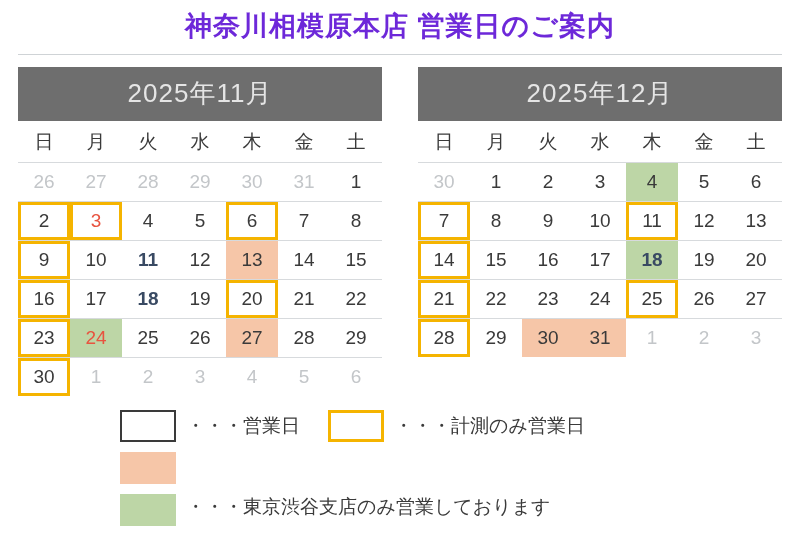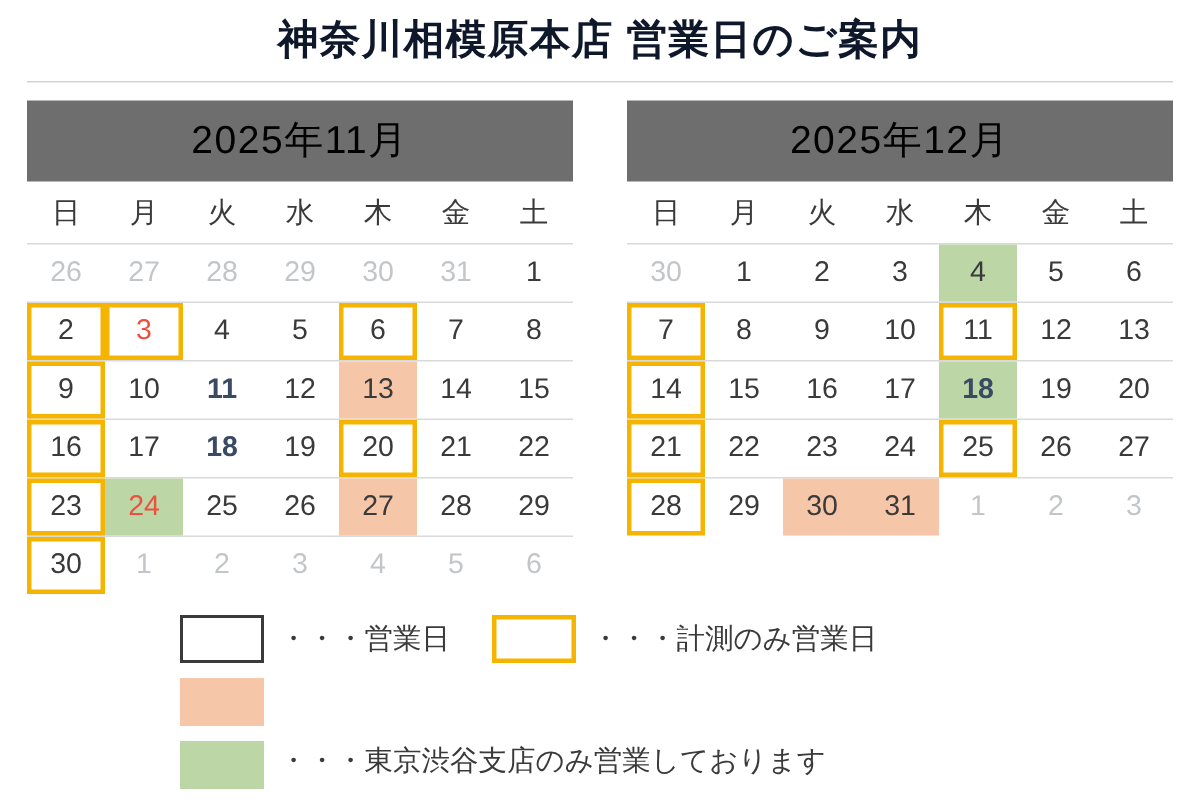--- a/index.html
+++ b/index.html
@@ -17,21 +17,21 @@
   .page {
     position: relative;
     width: 800px;
     height: 535px;
     box-sizing: border-box;
   }
   .title {
     text-align: center;
     font-size: 27px;
     font-weight: bold;
-    color: #0f172a;
+    color: #6d28d9;
     letter-spacing: 1px;
     padding-top: 8px;
     height: 44px;
     line-height: 36px;
   }
   .title-rule {
     border: none;
     border-top: 1px solid #cfd3d6;
     margin: 2px 18px 0 18px;
   }
@@ -39,21 +39,21 @@
     display: flex;
     justify-content: space-between;
     padding: 12px 18px 0 18px;
     box-sizing: border-box;
   }
   .cal {
     width: 364px;
   }
   .cal-head {
     background: #6e6e6e;
-    color: #000000;
+    color: #e5e5e5;
     text-align: center;
     font-size: 26px;
     padding: 9px 0 10px 0;
     letter-spacing: 1px;
   }
   table.cal-table {
     border-collapse: collapse;
     width: 100%;
     table-layout: fixed;
   }

